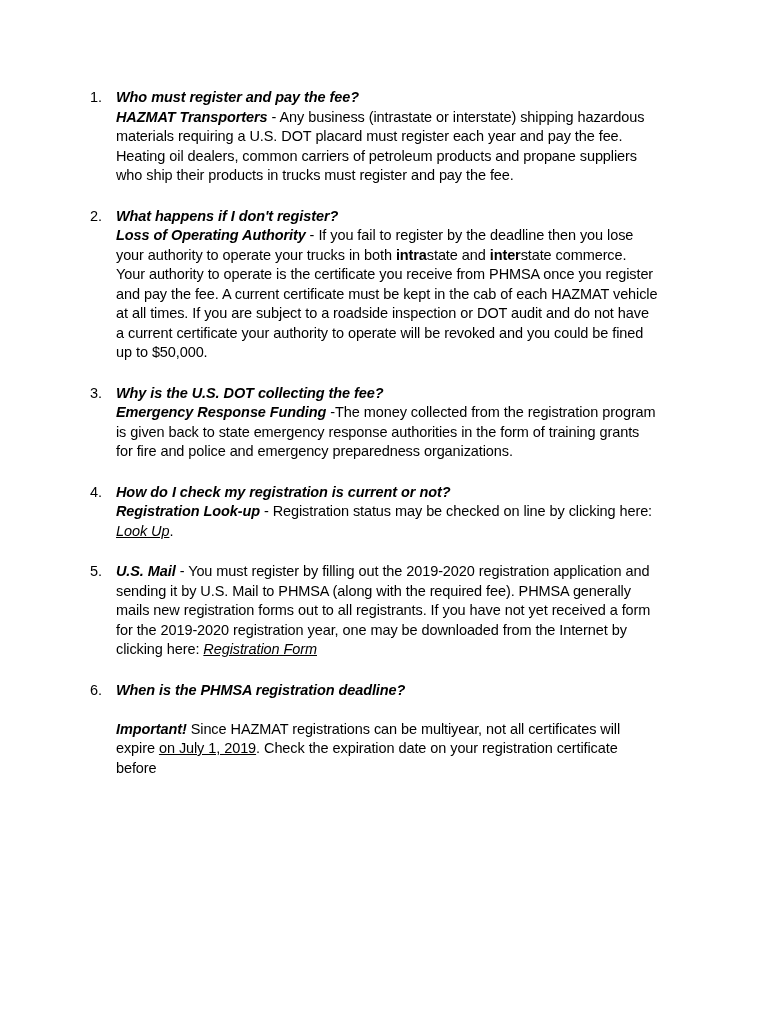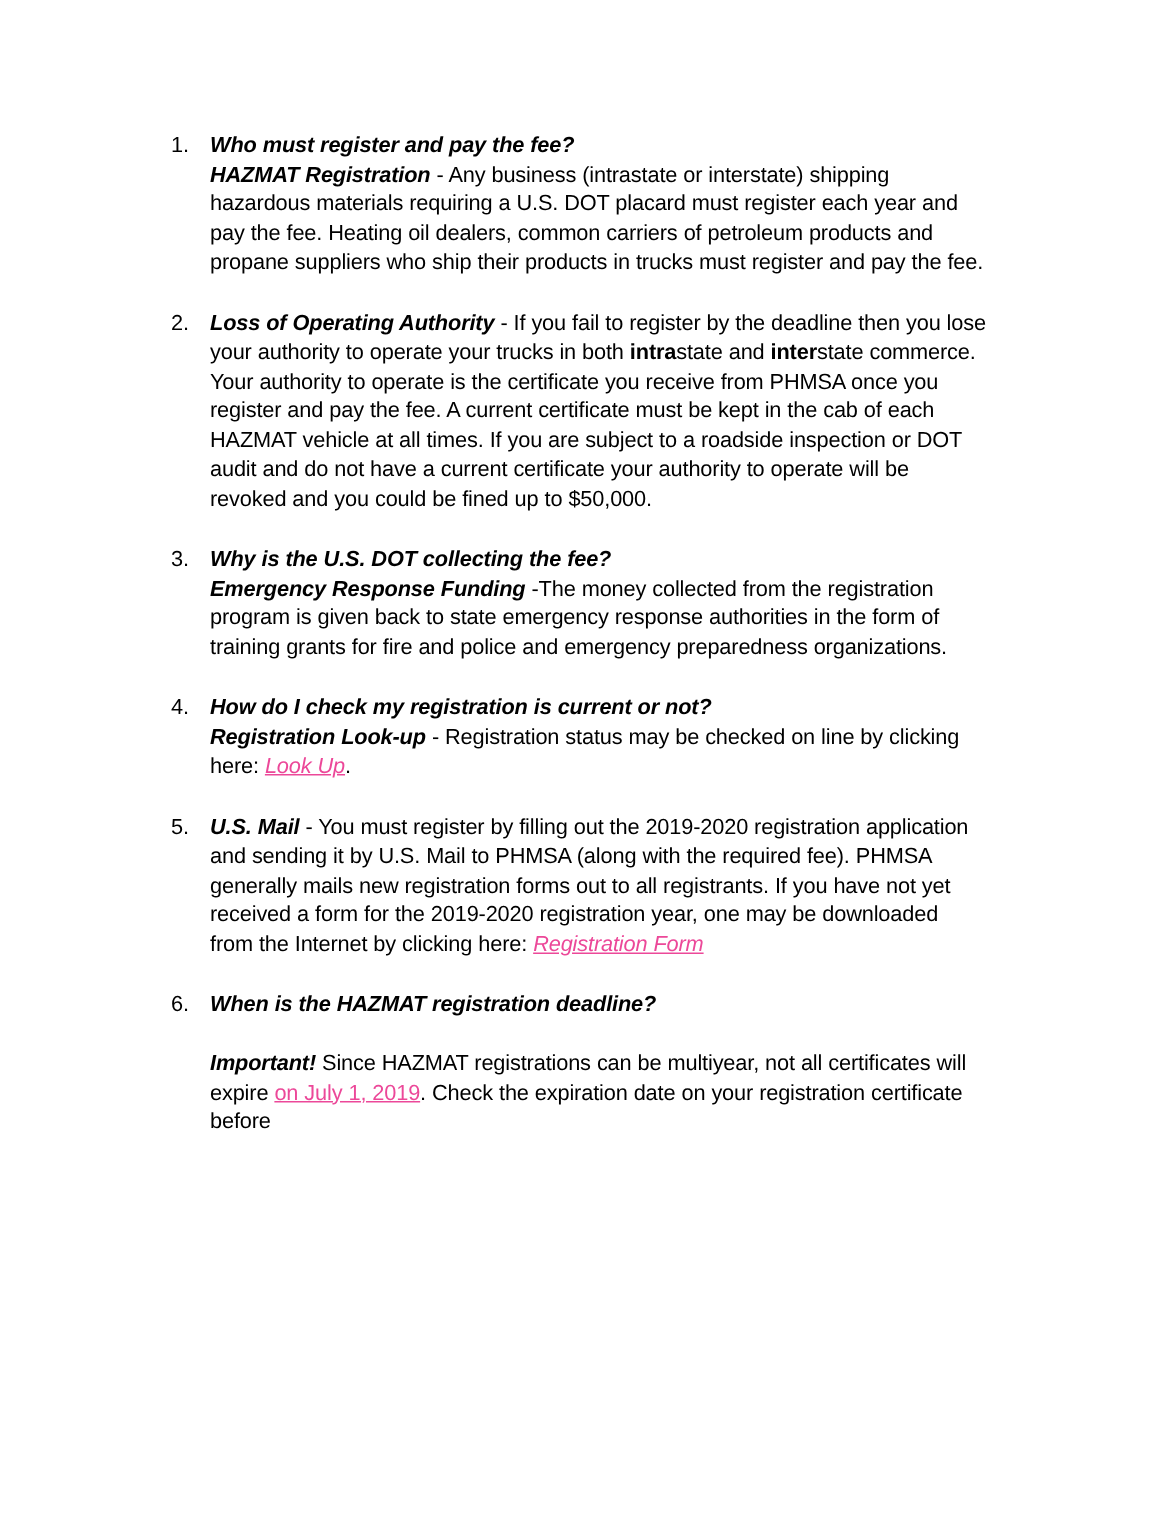--- a/index.html
+++ b/index.html
@@ -14,21 +14,21 @@
     font-family: "Liberation Sans", sans-serif;
     color: #000000;
     -webkit-font-smoothing: antialiased;
   }
   .page {
     position: relative;
     width: 746px;
     height: 1024px;
     background: #ffffff;
     box-sizing: border-box;
-    padding: 88px 88px 0 114px;
+    padding: 88px 88px 0 90px;
   }
   ol.faq {
     list-style: none;
     margin: 0;
     padding: 0;
     counter-reset: faqitem;
   }
   ol.faq > li.faq-item {
     position: relative;
     counter-increment: faqitem;
@@ -64,43 +64,46 @@
     font-style: italic;
   }
   .lead {
     font-weight: bold;
     font-style: italic;
   }
   .b-i {
     font-weight: bold;
   }
   a.link {
-    color: #ec4899;
+    color: #000000;
     text-decoration: underline;
     margin-top: 43px;
   }
   a.link.italic {
     font-style: italic;
   }
 </style>
 </head>
 <body>
 
 <div class="page">
 
   <ol class="faq">
 
     <li class="faq-item">
       <p class="para">
         <span class="q">Who must register and pay the fee?</span>
       </p>
-      <p class="para"><span class="lead">HAZMAT Registration</span><span> - Any business (intrastate or interstate) shipping hazardous materials requiring a U.S. DOT placard must register each year and pay the fee. Heating oil dealers, common carriers of petroleum products and propane suppliers who ship their products in trucks must register and pay the fee.</span></p>
+      <p class="para"><span class="lead">HAZMAT Transporters</span><span> - Any business (intrastate or interstate) shipping hazardous materials requiring a U.S. DOT placard must register each year and pay the fee. Heating oil dealers, common carriers of petroleum products and propane suppliers who ship their products in trucks must register and pay the fee.</span></p>
     </li>
 
     <li class="faq-item">
+      <p class="para">
+        <span class="q">What happens if I don't register?</span>
+      </p>
       <p class="para"><span class="lead">Loss of Operating Authority</span><span> - If you fail to register by the deadline then you lose your authority to operate your trucks in both </span><span class="b-i">intra</span><span>state and </span><span class="b-i">inter</span><span>state commerce. Your authority to operate is the certificate you receive from PHMSA once you register and pay the fee. A current certificate must be kept in the cab of each HAZMAT vehicle at all times. If you are subject to a roadside inspection or DOT audit and do not have a current certificate your authority to operate will be revoked and you could be fined up to $50,000.</span></p>
     </li>
 
     <li class="faq-item">
       <p class="para">
         <span class="q">Why is the U.S. DOT collecting the fee?</span>
       </p>
       <p class="para"><span class="lead">Emergency Response Funding</span><span> -The money collected from the registration program is given back to state emergency response authorities in the form of training grants for fire and police and emergency preparedness organizations.</span></p>
     </li>
 
@@ -110,19 +113,19 @@
       </p>
       <p class="para"><span class="lead">Registration Look-up</span><span> - Registration status may be checked on line by clicking here: </span><a class="link italic" href="#">Look Up</a><span>.</span></p>
     </li>
 
     <li class="faq-item">
       <p class="para spaced"><span class="lead">U.S. Mail</span><span> - You must register by filling out the 2019-2020 registration application and sending it by U.S. Mail to PHMSA (along with the required fee). PHMSA generally mails new registration forms out to all registrants. If you have not yet received a form for the 2019-2020 registration year, one may be downloaded from the Internet by clicking here: </span><a class="link italic" href="#">Registration Form</a></p>
     </li>
 
     <li class="faq-item">
       <p class="para">
-        <span class="q">When is the HAZMAT registration deadline?</span>
+        <span class="q">When is the PHMSA registration deadline?</span>
       </p>
       <p class="para spaced"><span class="lead">Important!</span><span> Since HAZMAT registrations can be multiyear, not all certificates will expire </span><a class="link" href="#">on July 1, 2019</a><span>. Check the expiration date on your registration certificate before</span></p>
     </li>
 
   </ol>
 </div>
 
 </body></html>

